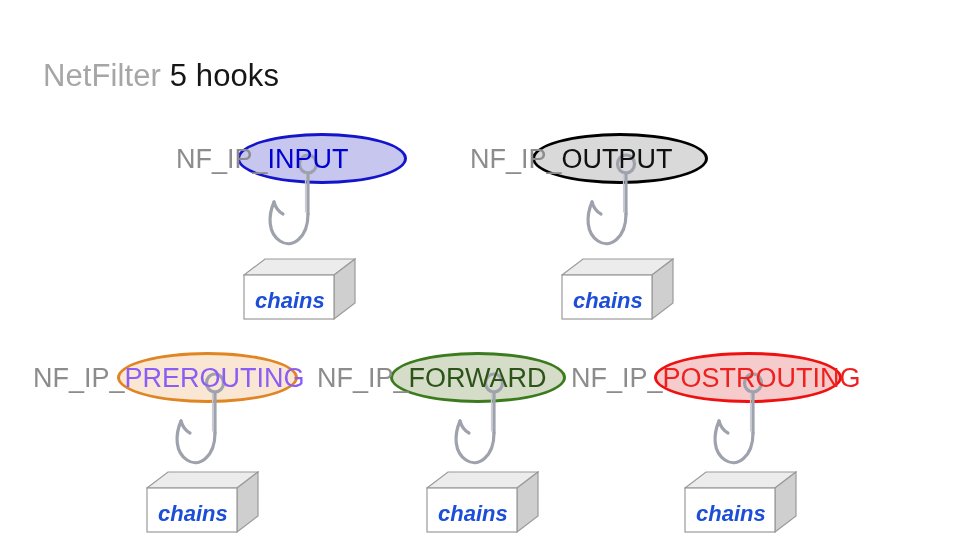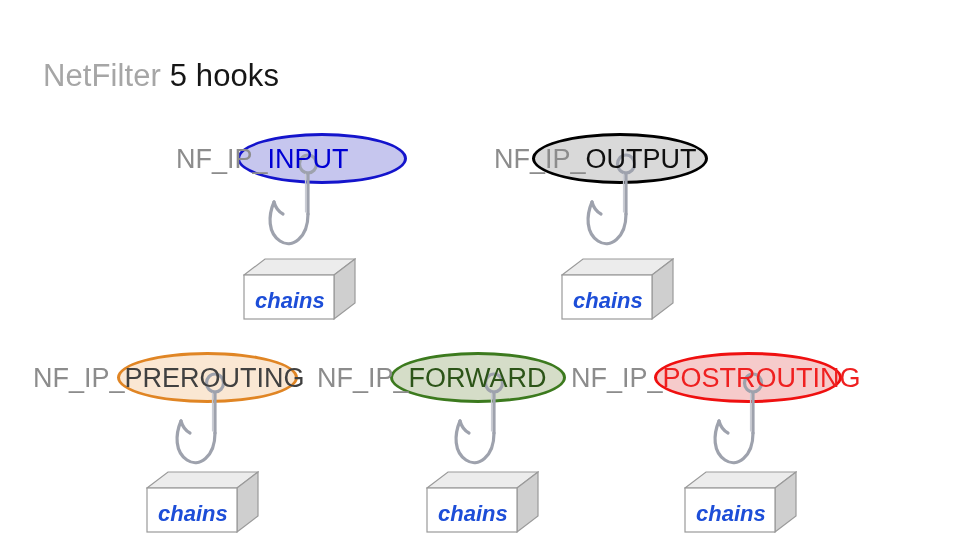--- a/index.html
+++ b/index.html
@@ -138,21 +138,21 @@
           <path d="M50 21 L50 62"></path>
           <path d="M50 62 C50 86, 34 97, 22 89 C10 81, 10 64, 16 50"></path>
           <path d="M16 50 C18 57, 21 60, 25 62"></path>
         </g>
         <g fill="none" stroke="#c9ccd4" stroke-width="1.2" stroke-linecap="round">
           <path d="M47.5 22 L47.5 60"></path>
         </g>
       </svg>
     </div>
 
-    <div class="hook-label" style="left:470px; top:146px;margin-left:24px;">
+    <div class="hook-label" style="left:470px; top:146px;">
       <span class="prefix">NF_IP_</span><span class="suffix" style="color:#101010">OUTPUT</span>
     </div>
 
     <div class="chains-box" style="left:561px; top:258px; width:113px; height:62px;">
       <svg class="box-svg" width="113" height="62" viewBox="0 0 113 62">
         <polygon points="1,17 22,1 112,1 91,17" fill="#ececec" stroke="#9a9a9a" stroke-width="1.2"></polygon>
         <polygon points="91,17 112,1 112,45 91,61" fill="#cfcfcf" stroke="#9a9a9a" stroke-width="1.2"></polygon>
         <rect x="1" y="17" width="90" height="44" fill="#ffffff" stroke="#9a9a9a" stroke-width="1.2"></rect>
       </svg>
       <span class="box-text" style="left:12px; top:30px;">chains</span>
@@ -172,21 +172,21 @@
           <path d="M50 62 C50 86, 34 97, 22 89 C10 81, 10 64, 16 50"></path>
           <path d="M16 50 C18 57, 21 60, 25 62"></path>
         </g>
         <g fill="none" stroke="#c9ccd4" stroke-width="1.2" stroke-linecap="round">
           <path d="M47.5 22 L47.5 60"></path>
         </g>
       </svg>
     </div>
 
     <div class="hook-label" style="left:33px; top:365px;">
-      <span class="prefix">NF_IP_</span><span class="suffix" style="color:#404040">PREROUTING</span>
+      <span class="prefix">NF_IP_</span><span class="suffix" style="color:#8b5cf6">PREROUTING</span>
     </div>
 
     <div class="chains-box" style="left:146px; top:471px; width:113px; height:62px;">
       <svg class="box-svg" width="113" height="62" viewBox="0 0 113 62">
         <polygon points="1,17 22,1 112,1 91,17" fill="#ececec" stroke="#9a9a9a" stroke-width="1.2"></polygon>
         <polygon points="91,17 112,1 112,45 91,61" fill="#cfcfcf" stroke="#9a9a9a" stroke-width="1.2"></polygon>
         <rect x="1" y="17" width="90" height="44" fill="#ffffff" stroke="#9a9a9a" stroke-width="1.2"></rect>
       </svg>
       <span class="box-text" style="left:12px; top:30px;">chains</span>
     </div>

